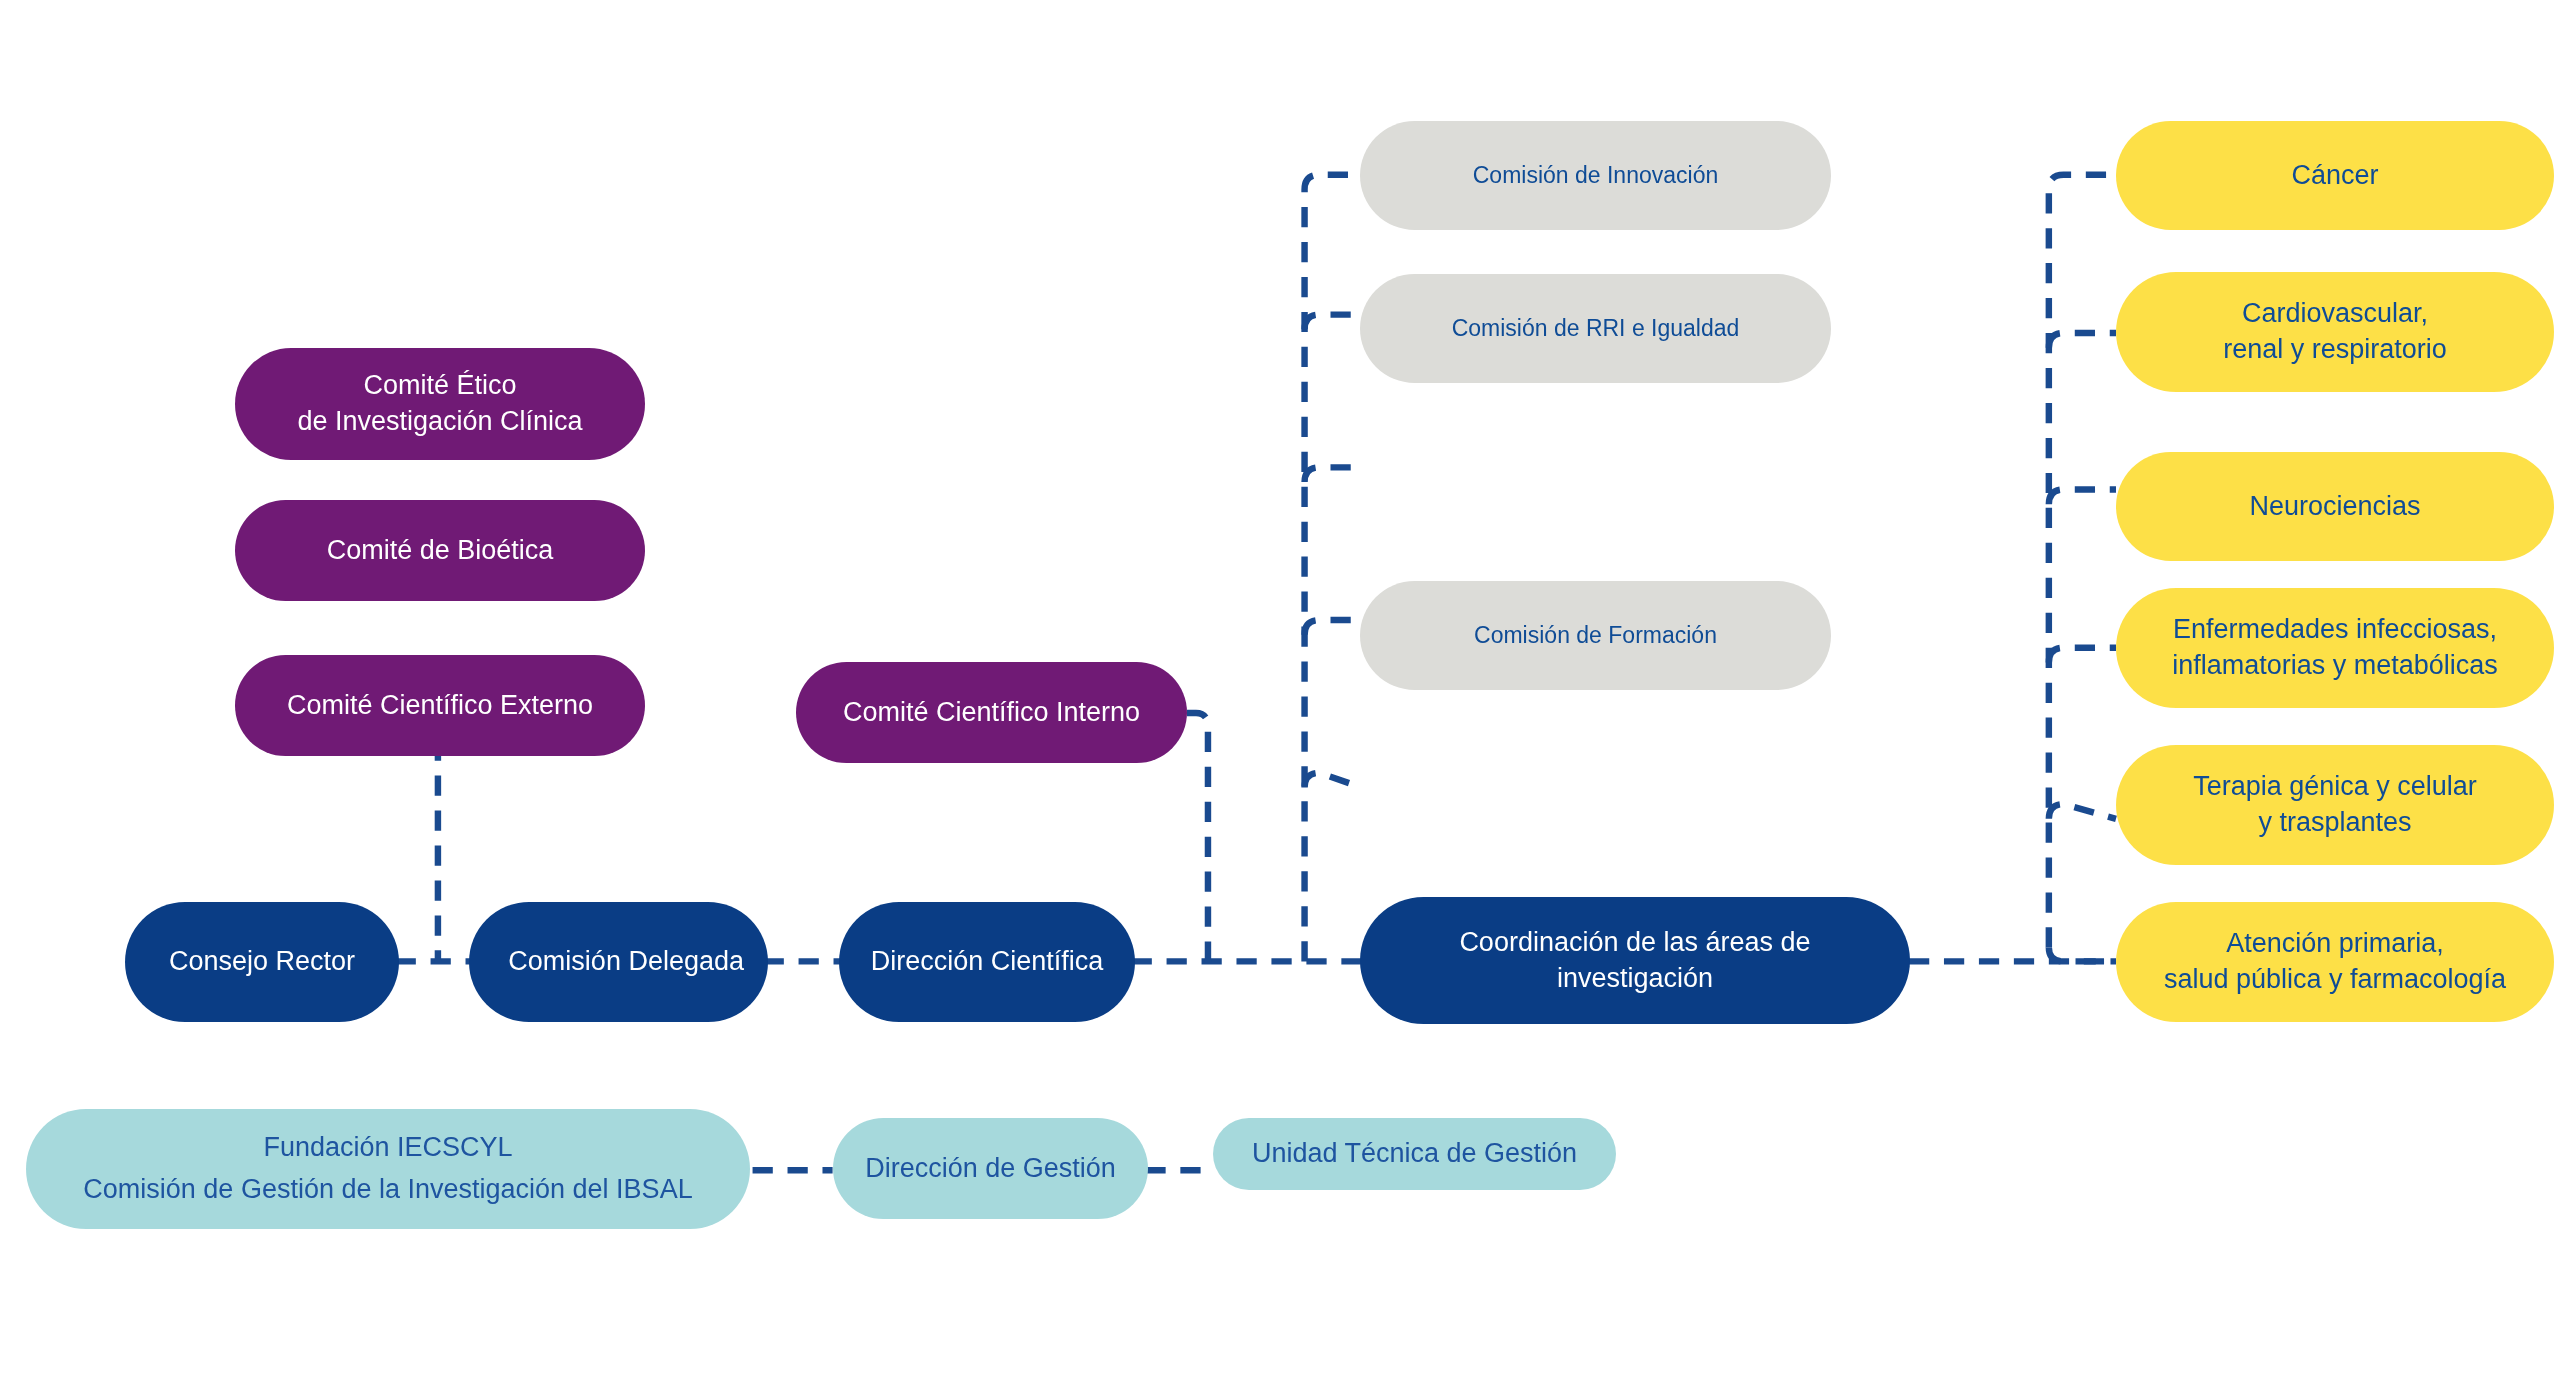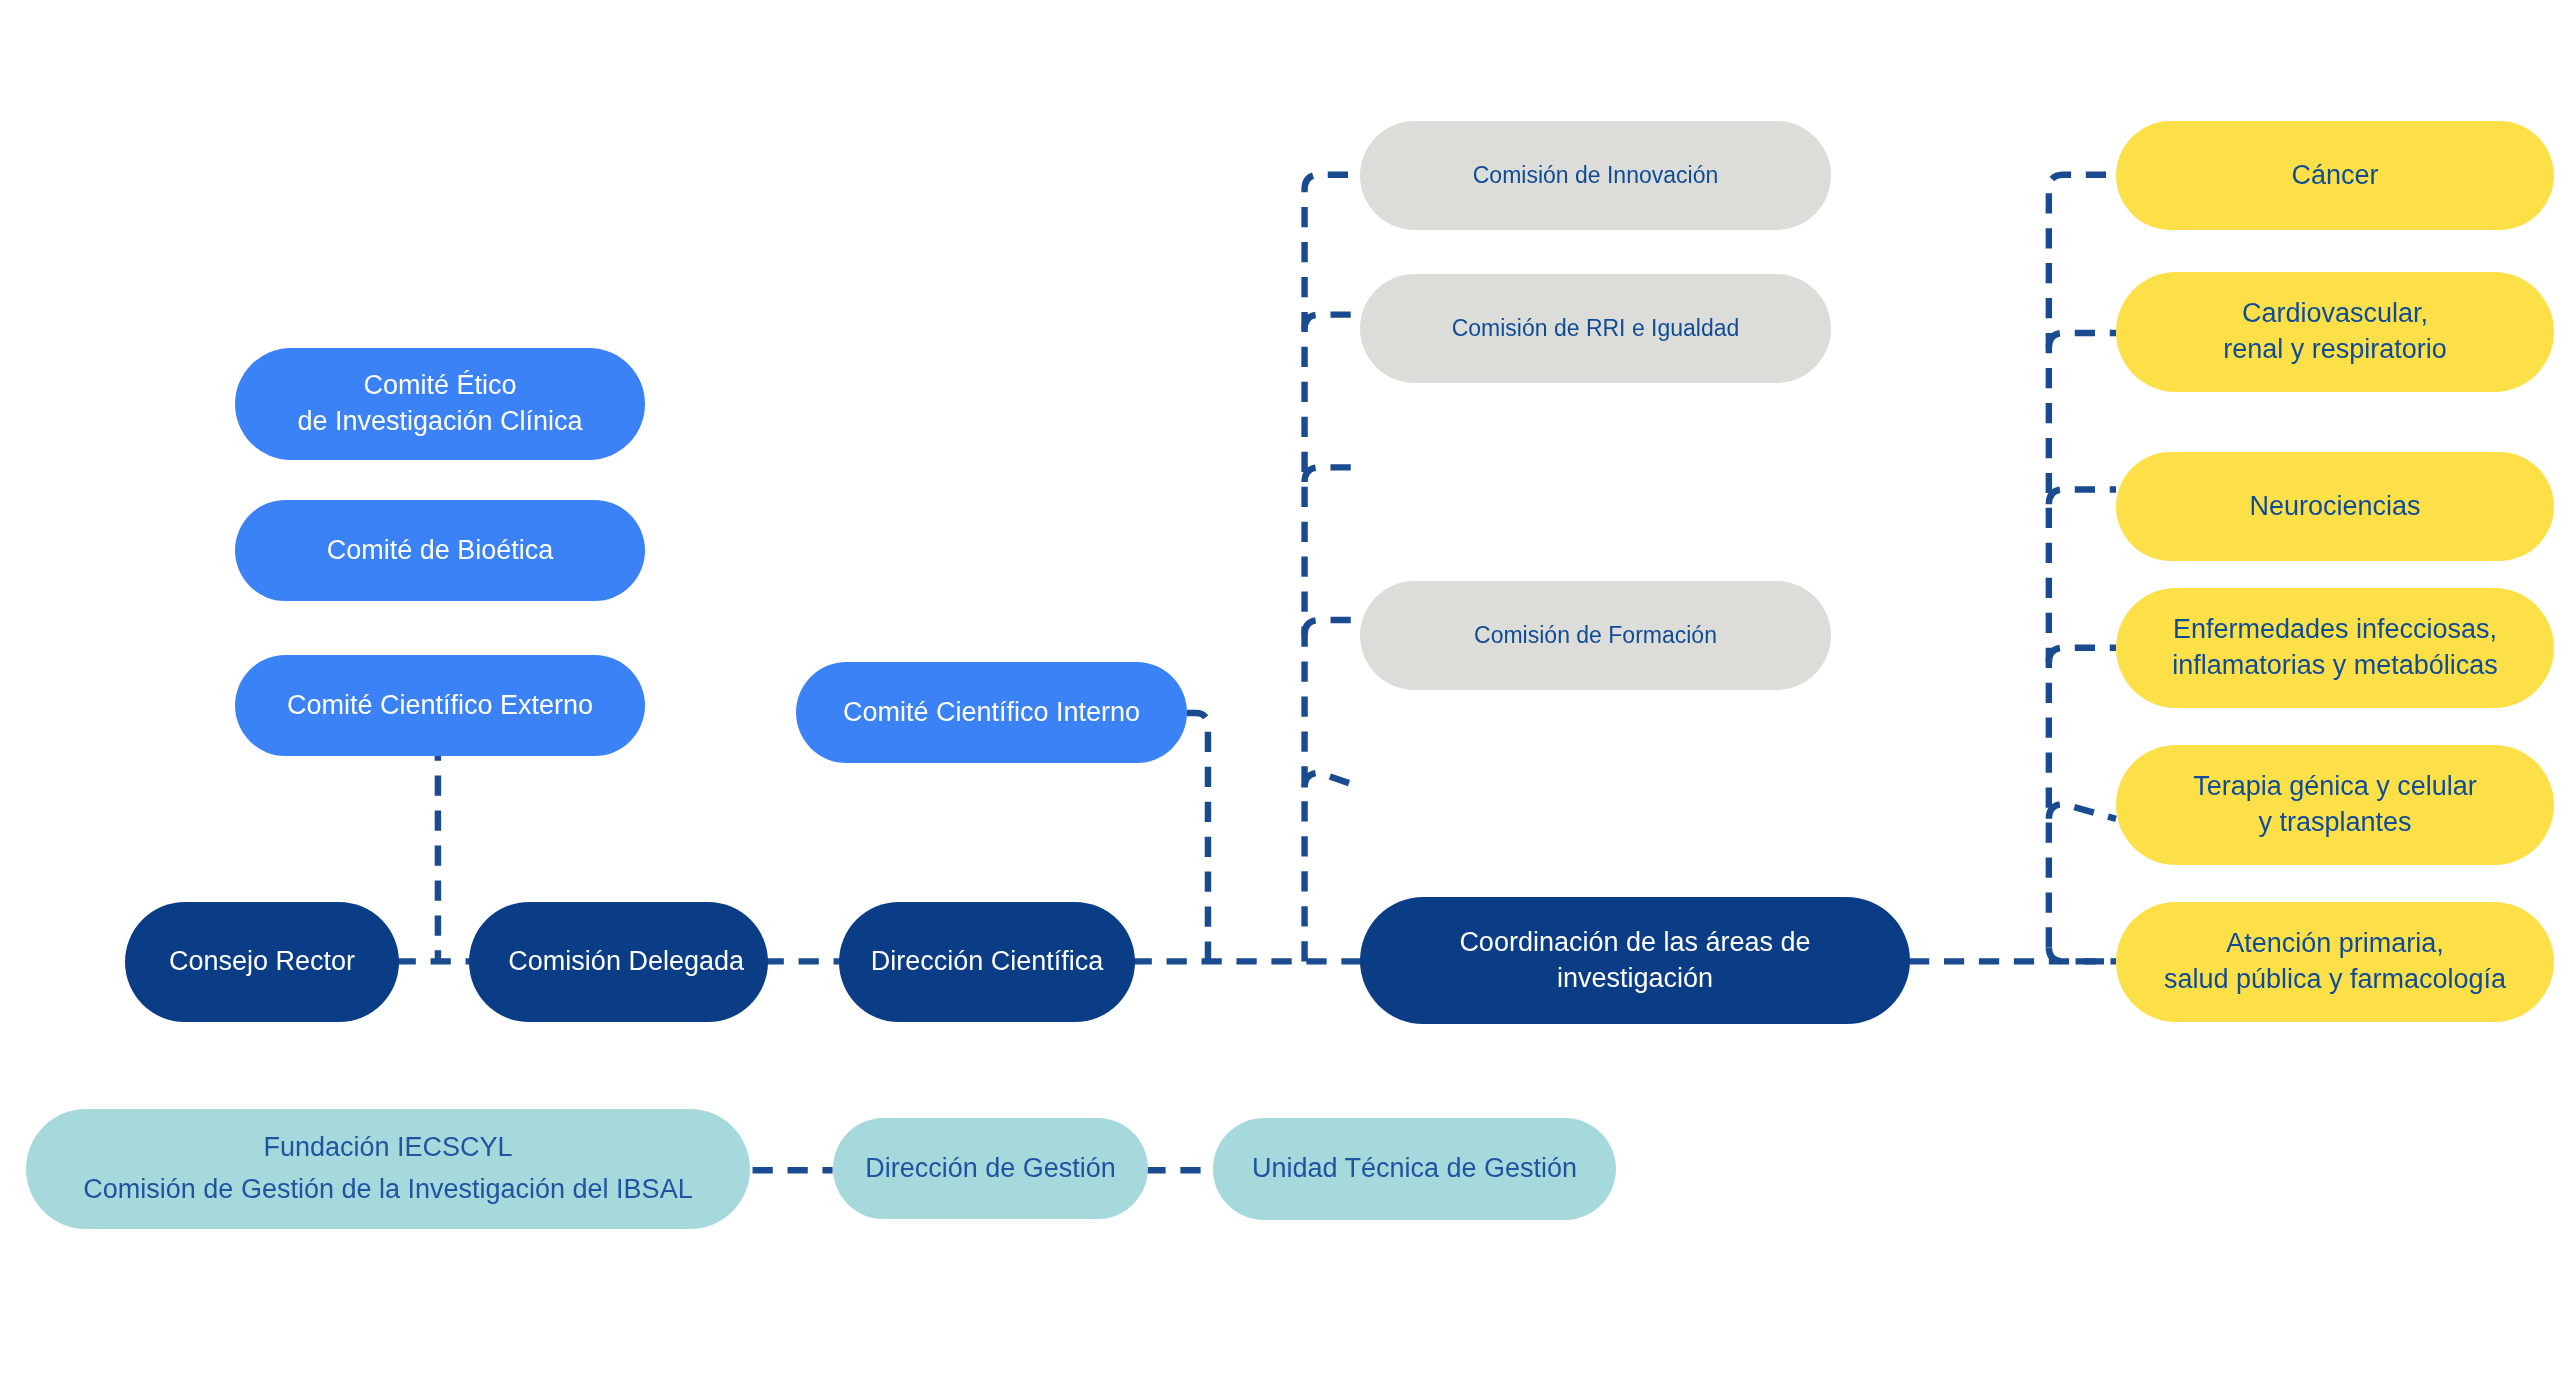--- a/index.html
+++ b/index.html
@@ -33,21 +33,21 @@
     justify-content: center;
     text-align: center;
     box-sizing: border-box;
     border-radius: 919px;
     line-height: 1.32;
     white-space: pre-line;
     padding: 3.7px 24px;
     z-index: 3;
   }
   .node.red {
-    background: #3b82f6;
+    background: #701a75;
     color: #ffffff;
     font-size: 27px;
   }
   .node.blue {
     background: #0a3d85;
     color: #ffffff;
     font-size: 27px;
   }
   .node.gray {
     background: #dcdcd8;
@@ -177,18 +177,18 @@
 
   <div class="node teal" style="left:26px; top:1109px; width:724px; height:120px; line-height:1.55;">
     <span>Fundación IECSCYL
 Comisión de Gestión de la Investigación del IBSAL</span>
   </div>
 
   <div class="node teal" style="left:833px; top:1118px; width:315px; height:101px;">
     <span>Dirección de Gestión</span>
   </div>
 
-  <div class="node teal" style="left:1213px; top:1118px; width:403px; height:102px;">
+  <div class="node teal" style="left:1213px; top:1118px; width:403px; height:72px;">
     <span>Unidad Técnica de Gestión</span>
   </div>
 
 </div>
 
 
 </body></html>

